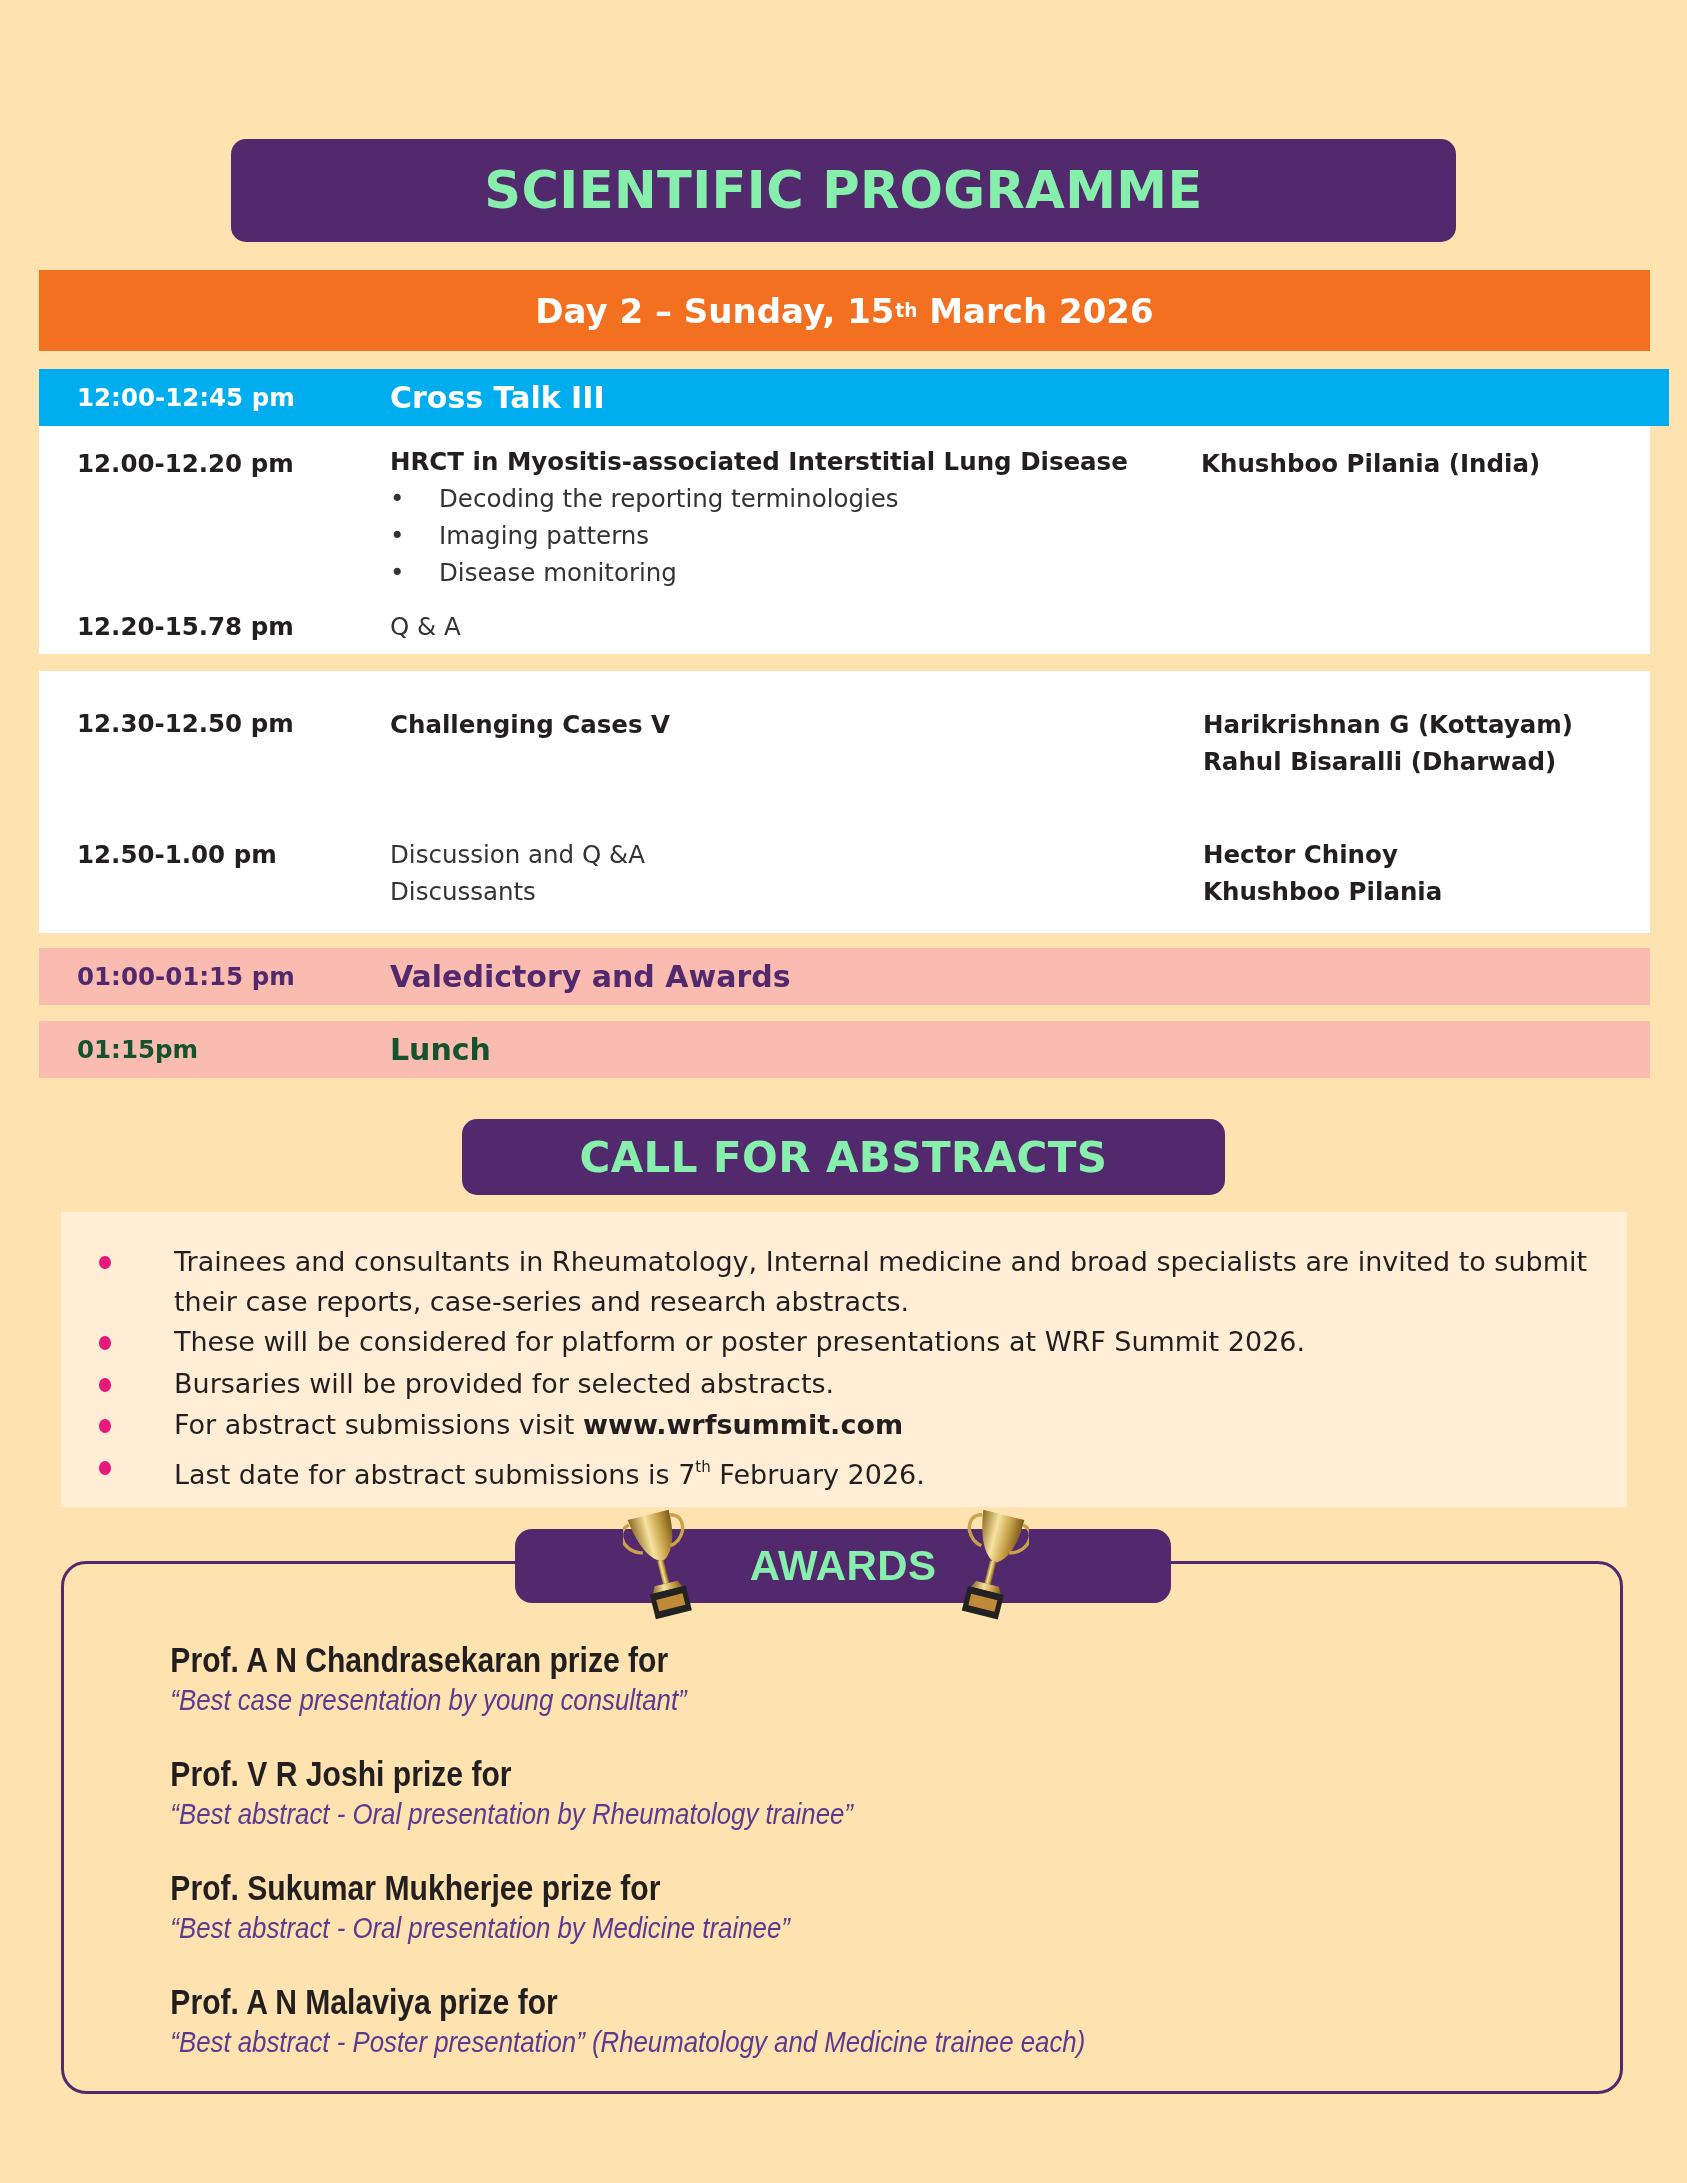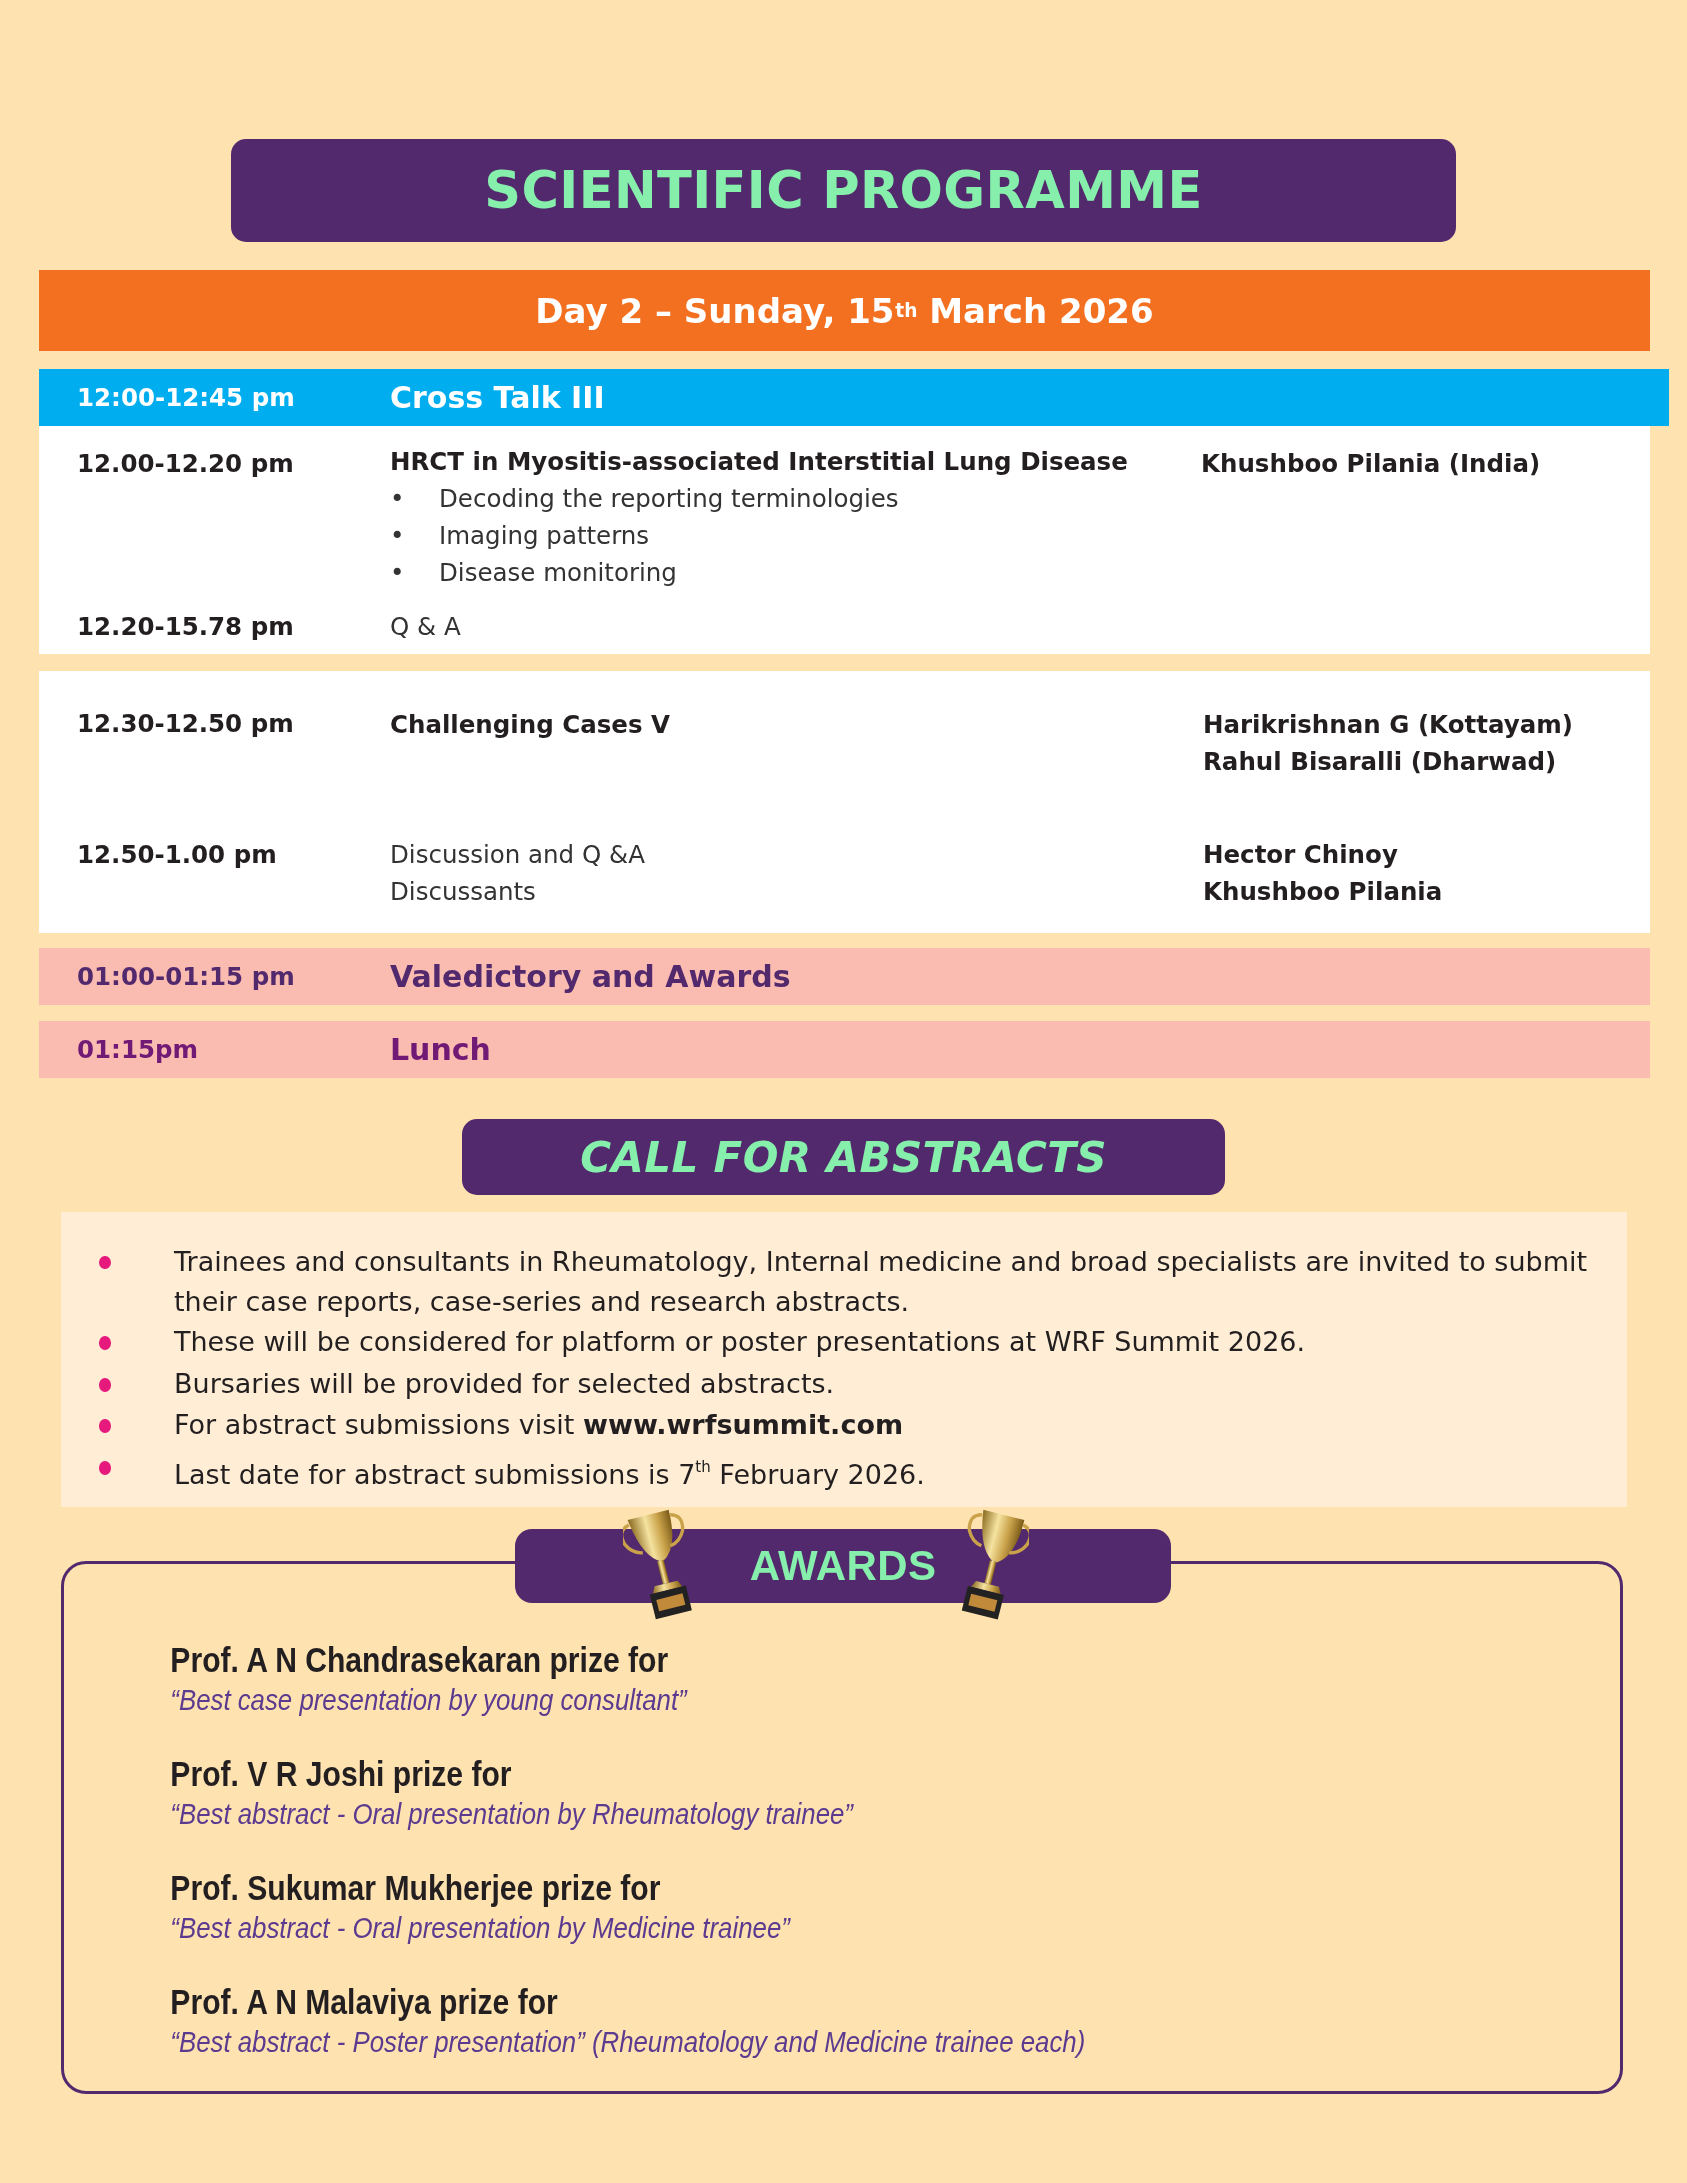--- a/index.html
+++ b/index.html
@@ -31,22 +31,22 @@
   #cross-band { top: 369px; height: 57px; background: #00aeef; color: #fff; padding-left: 19px; }
   .white-block { left: 39px; width: 1611px; background: #fff; color: #231f20; }
   #block1 { top: 426px; height: 228px; }
   #block2 { top: 671px; height: 262px; }
   .cell { position: absolute; font-size: 24.5px; line-height: 37px; }
   .b { font-weight: bold; }
   .light { font-weight: normal; color: #333; }
   .bullet-line { display: flex; }
   .bullet-line .dot { width: 49px; }
   #val-band { top: 948px; height: 57px; background: #fabbb1; color: #53296d; }
-  #lunch-band { top: 1021px; height: 57px; background: #fabbb1; color: #701a75; }
-  #cfa-title { left: 462px; top: 1119px; width: 763px; height: 76px; font-size: 42px; font-style: italic; }
+  #lunch-band { top: 1021px; height: 57px; background: #fabbb1; color: #14532d; }
+  #cfa-title { left: 462px; top: 1119px; width: 763px; height: 76px; font-size: 42px; }
   #cfa-box {
     left: 61px; top: 1212px; width: 1566px; height: 295px;
     background: #ffeed5;
   }
   .cfa-item { position: absolute; left: 0; width: 1566px; font-size: 27px; color: #231f20; line-height: 40px; }
   .cfa-item .pink {
     position: absolute; left: 38px; top: 14.3px; width: 11.8px; height: 13.5px;
     border-radius: 50%; background: #e6197d;
   }
   .cfa-item .txt { position: absolute; left: 113px; width: 1451px; }

